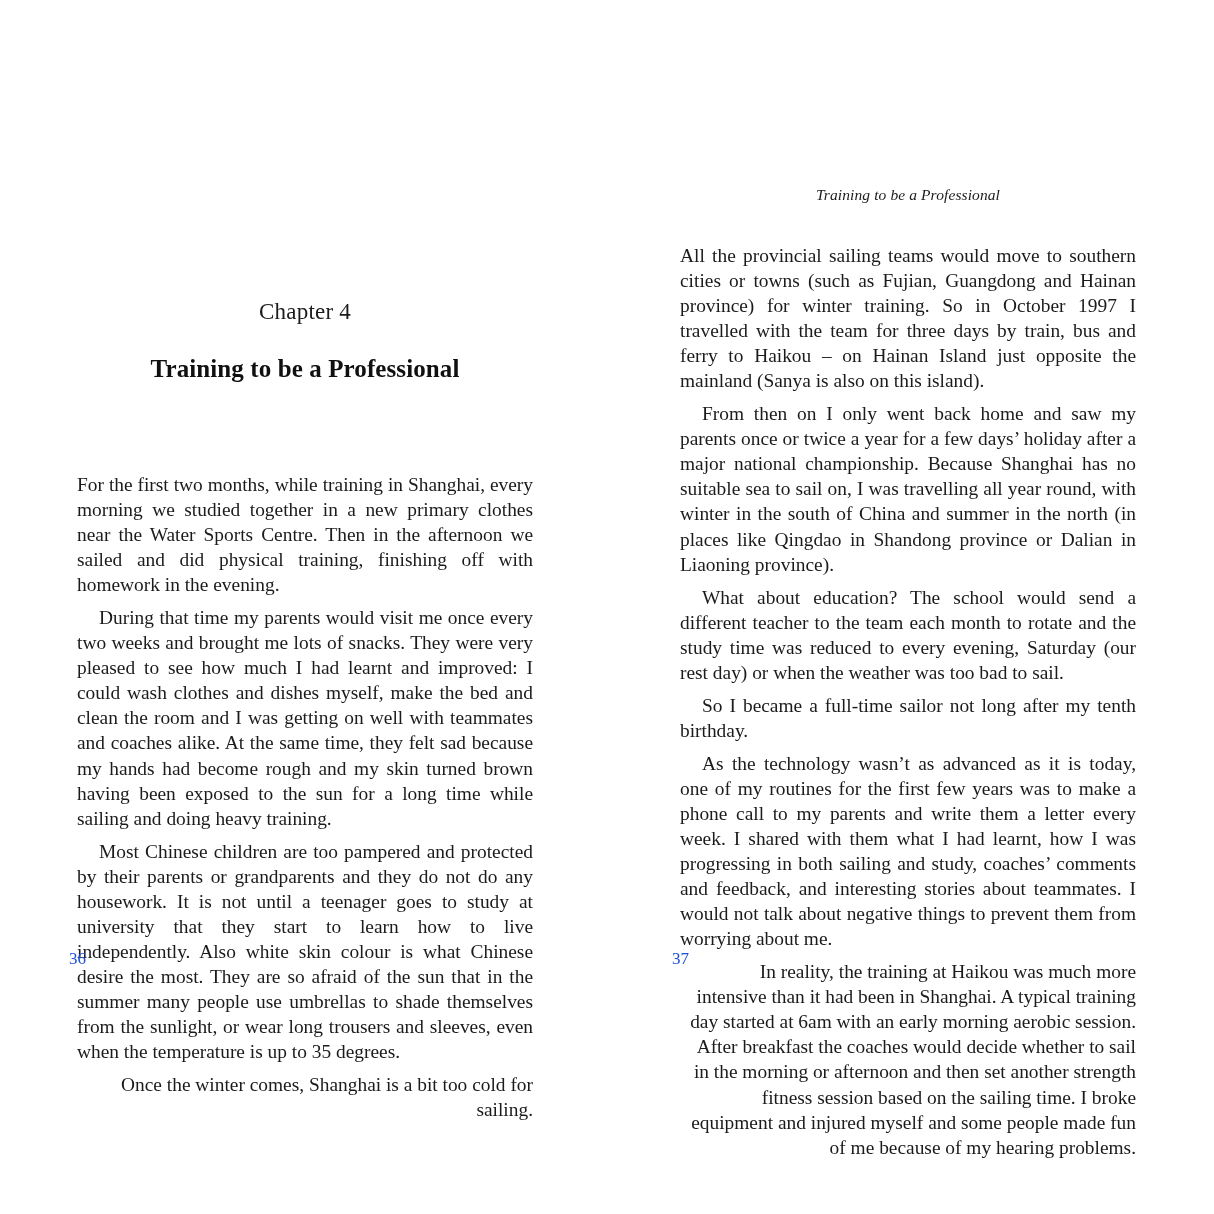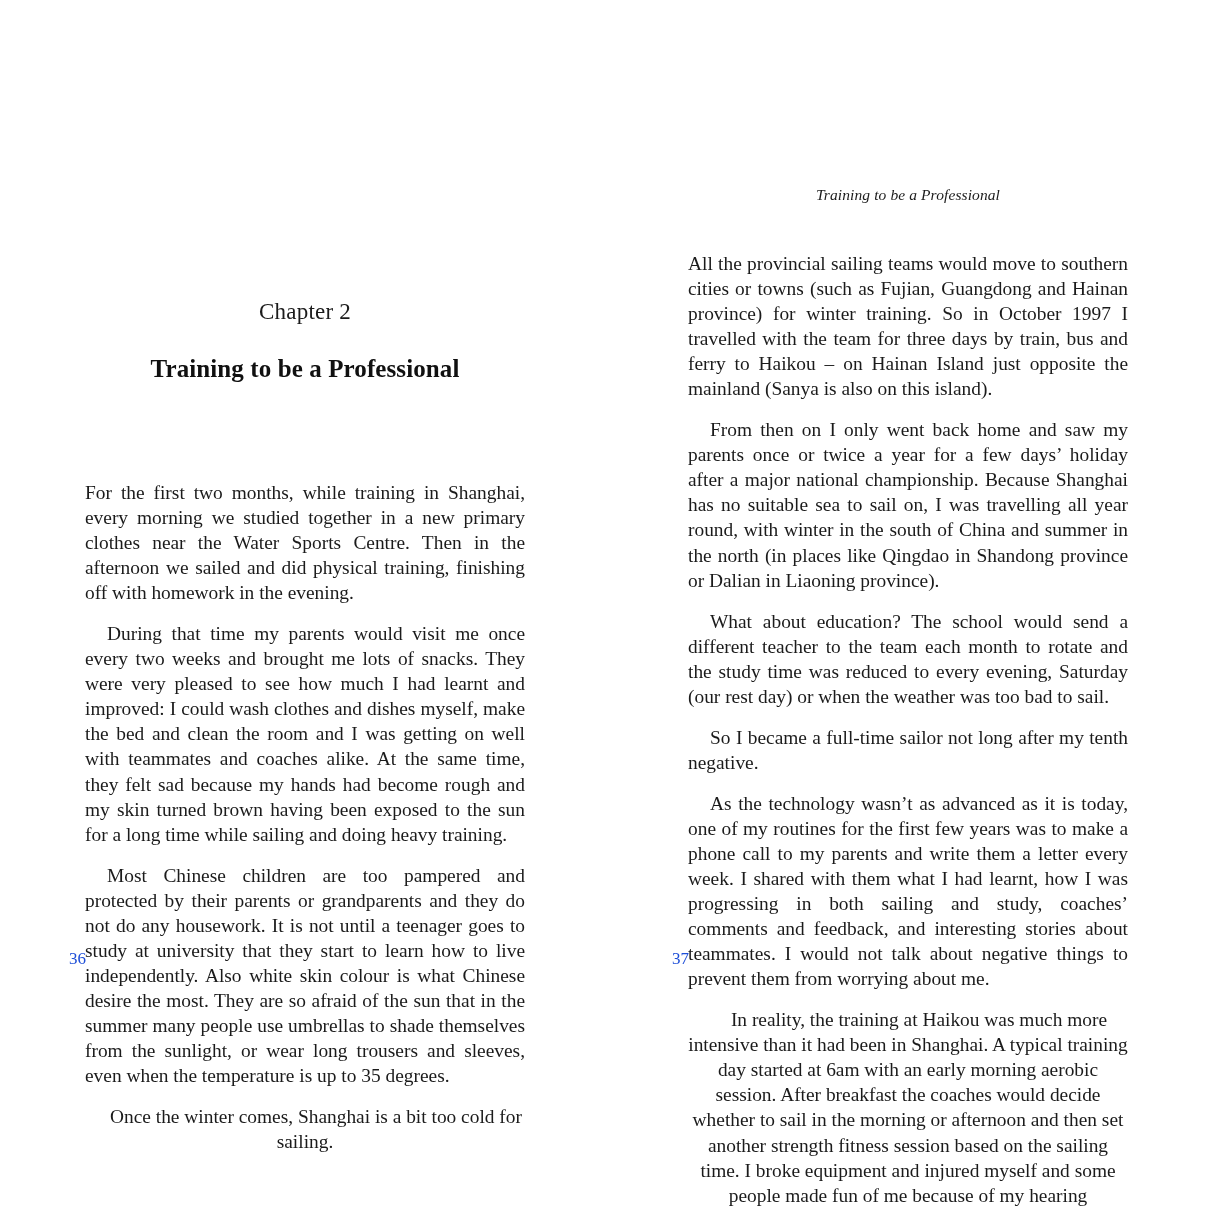--- a/index.html
+++ b/index.html
@@ -73,25 +73,25 @@
     line-height: 25.05px;
     text-align: justify;
     text-justify: inter-word;
     hyphens: none;
     color: #1b1b1b;
   }
   .page-left .body-text  { left: 69px; top: 464px; }
   .page-right .body-text { left: 65px; top: 235px; }
 
   .body-text p {
-    margin: 16px;
+    margin: 8px;
     text-indent: 22px;
   }
   .body-text p.no-indent { text-indent: 0; }
-  .body-text p:last-child { text-align: center; }
+  .body-text p:last-child { text-align: right; }
 
   
 
   
   .folio {
     position: absolute;
     top: 949px;
     width: 472px;
     text-align: left;
     font-size: 17px;
@@ -101,21 +101,21 @@
   .page-right .folio { left: 65px; }
 </style>
 </head>
 <body>
 
 <div class="spread">
 
   <div class="page page-left">
 
     <div class="chapter-opener">
-      <div class="chapter-number">Chapter 2</div>
+      <div class="chapter-number">Chapter 4</div>
       <h1 class="chapter-title">Training to be a Professional</h1>
     </div>
 
     <div class="body-text">
       <p class="no-indent">For the first two months, while training in Shanghai, every morning we studied together in a new primary clothes near the Water Sports Centre. Then in the afternoon we sailed and did physical training, finishing off with homework in the evening.</p>
       <p>During that time my parents would visit me once every two weeks and brought me lots of snacks. They were very pleased to see how much I had learnt and improved: I could wash clothes and dishes myself, make the bed and clean the room and I was getting on well with teammates and coaches alike. At the same time, they felt sad because my hands had become rough and my skin turned brown having been exposed to the sun for a long time while sailing and doing heavy training.</p>
       <p>Most Chinese children are too pampered and protected by their parents or grandparents and they do not do any housework. It is not until a teenager goes to study at university that they start to learn how to live independently. Also white skin colour is what Chinese desire the most. They are so afraid of the sun that in the summer many people use umbrellas to shade themselves from the sunlight, or wear long trousers and sleeves, even when the temperature is up to 35 degrees.</p>
       <p>Once the winter comes, Shanghai is a bit too cold for sailing.</p>
     </div>
 
@@ -123,21 +123,21 @@
   </div>
 
   <div class="page page-right">
 
     <div class="running-head">Training to be a Professional</div>
 
     <div class="body-text">
       <p class="no-indent">All the provincial sailing teams would move to southern cities or towns (such as Fujian, Guangdong and Hainan province) for winter training. So in October 1997 I travelled with the team for three days by train, bus and ferry to Haikou – on Hainan Island just opposite the mainland (Sanya is also on this island).</p>
       <p>From then on I only went back home and saw my parents once or twice a year for a few days’ holiday after a major national championship. Because Shanghai has no suitable sea to sail on, I was travelling all year round, with winter in the south of China and summer in the north (in places like Qingdao in Shandong province or Dalian in Liaoning province).</p>
       <p>What about education? The school would send a different teacher to the team each month to rotate and the study time was reduced to every evening, Saturday (our rest day) or when the weather was too bad to sail.</p>
-      <p>So I became a full-time sailor not long after my tenth negative.</p>
+      <p>So I became a full-time sailor not long after my tenth birthday.</p>
       <p>As the technology wasn’t as advanced as it is today, one of my routines for the first few years was to make a phone call to my parents and write them a letter every week. I shared with them what I had learnt, how I was progressing in both sailing and study, coaches’ comments and feedback, and interesting stories about teammates. I would not talk about negative things to prevent them from worrying about me.</p>
       <p>In reality, the training at Haikou was much more intensive than it had been in Shanghai. A typical training day started at 6am with an early morning aerobic session. After breakfast the coaches would decide whether to sail in the morning or afternoon and then set another strength fitness session based on the sailing time. I broke equipment and injured myself and some people made fun of me because of my hearing problems.</p>
     </div>
 
     <div class="folio">37</div>
   </div>
 
 </div>
 
 </body></html>

